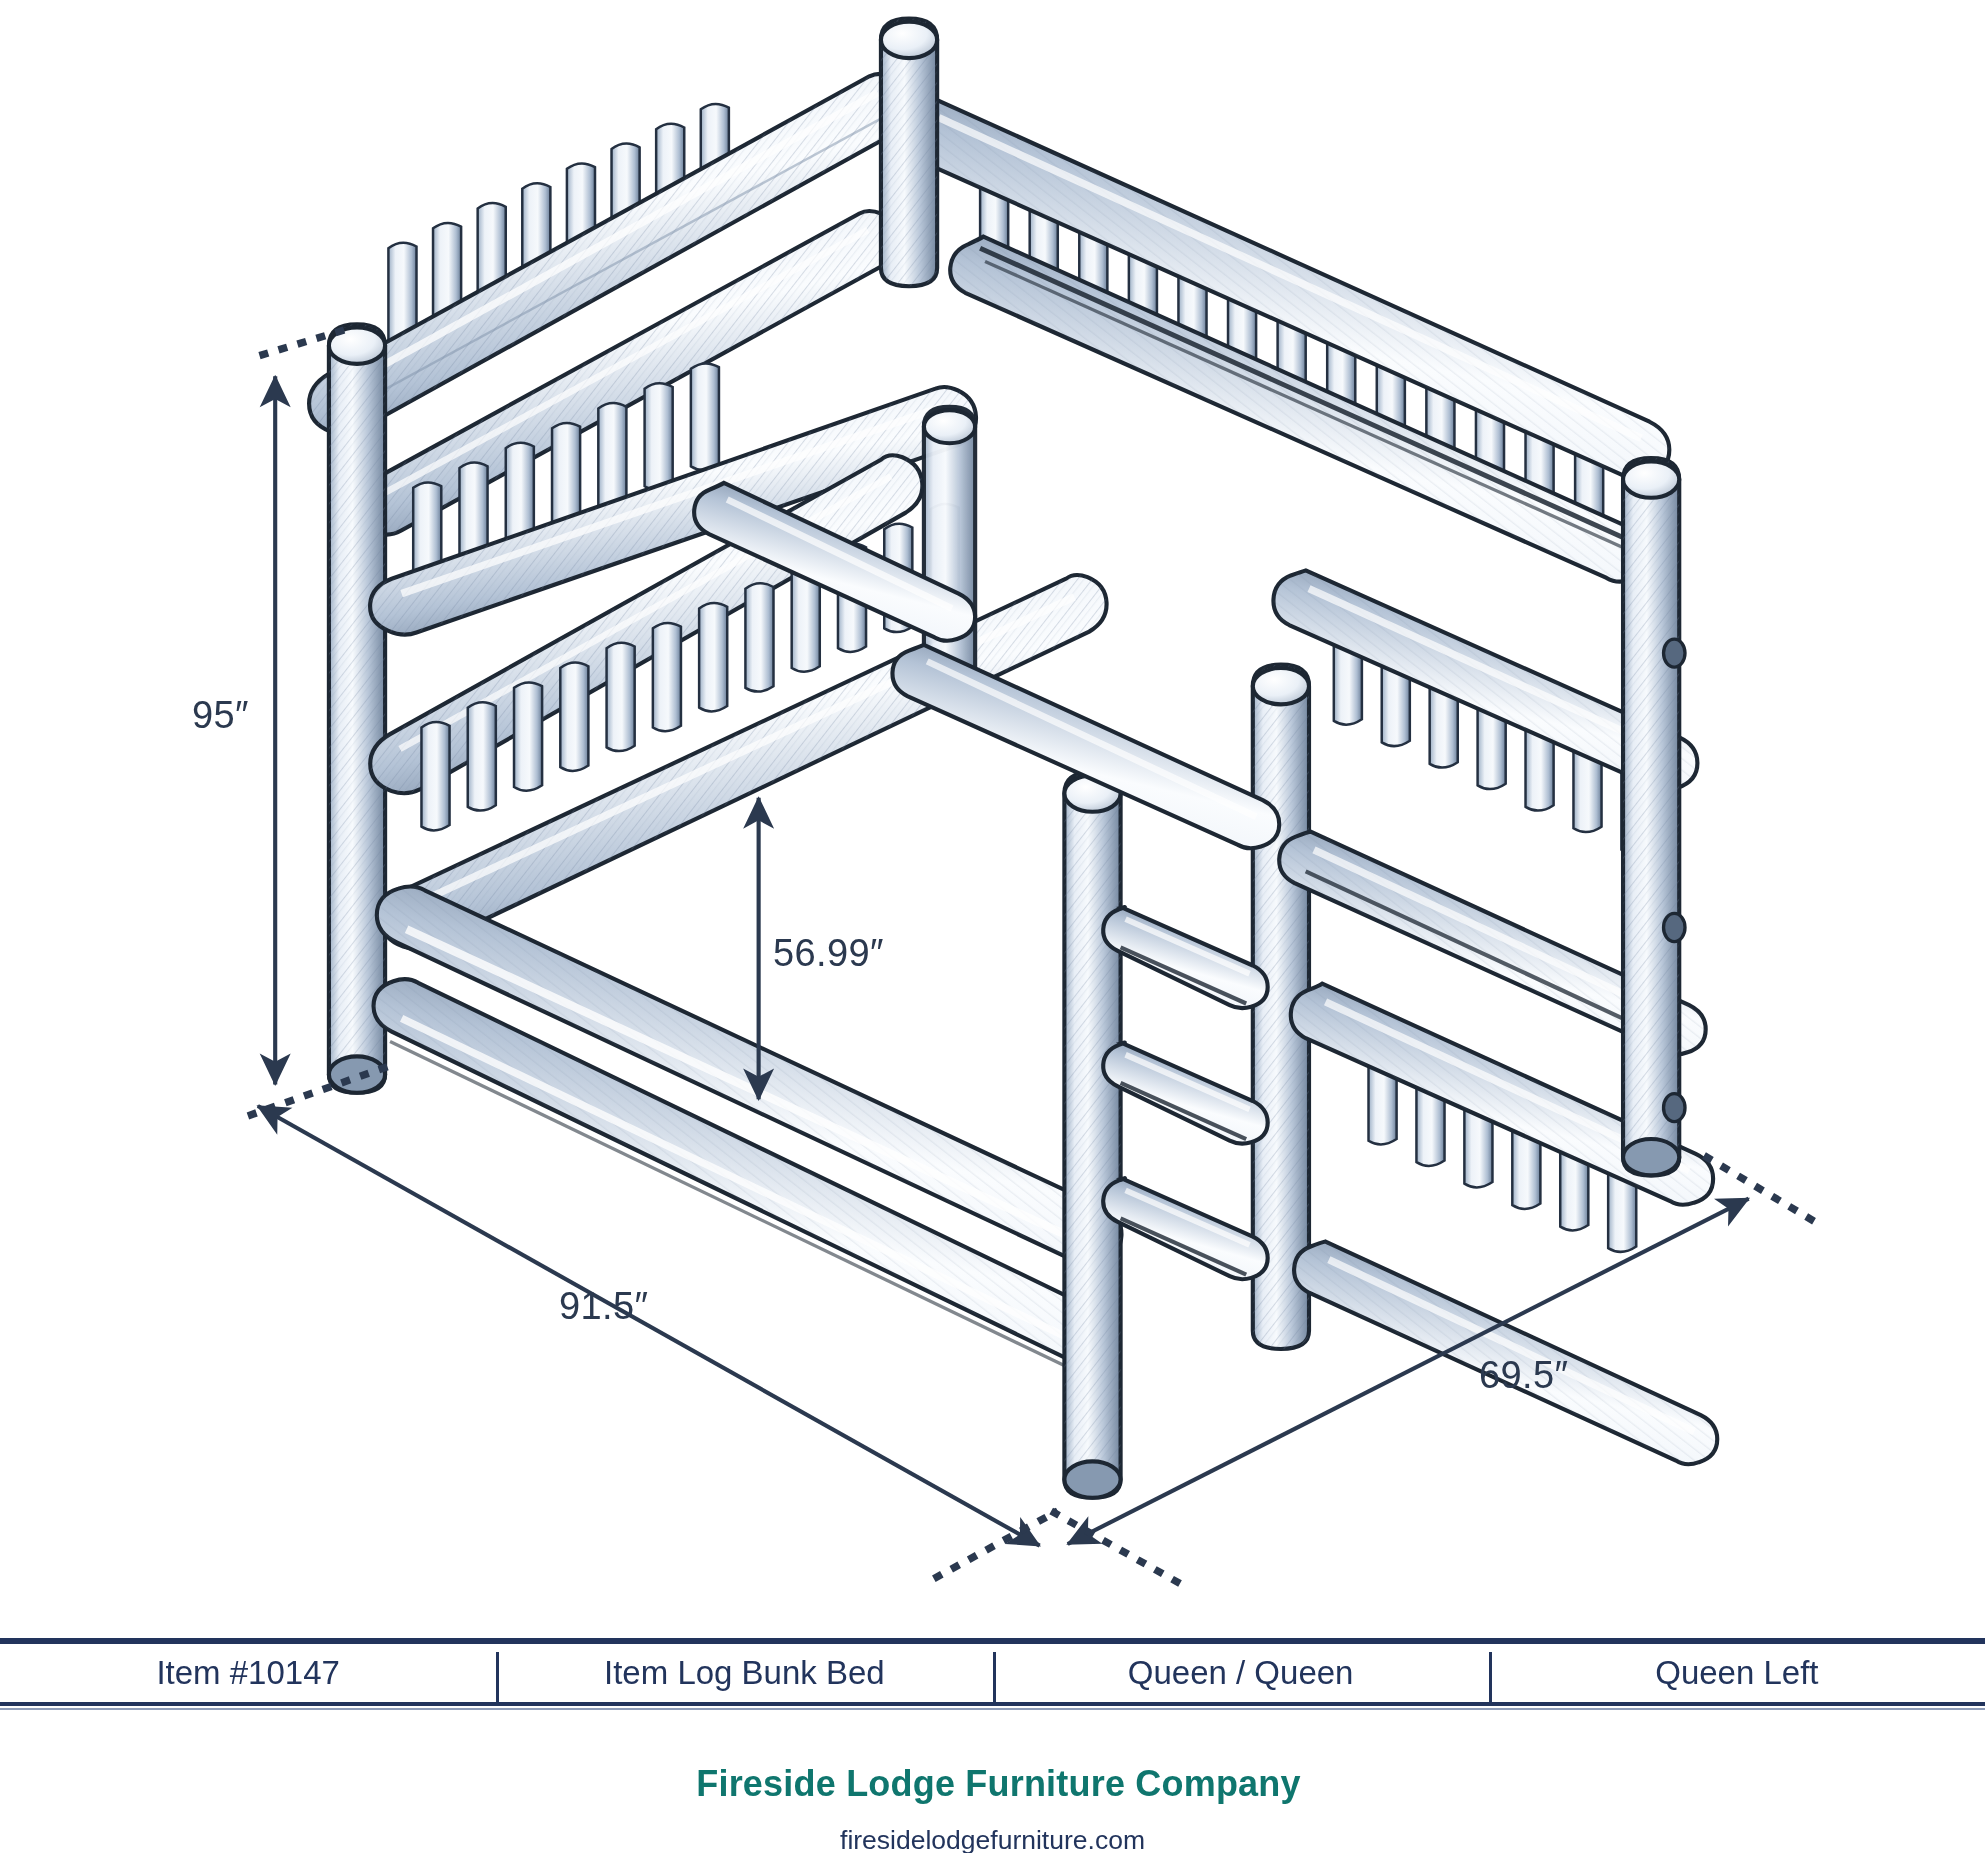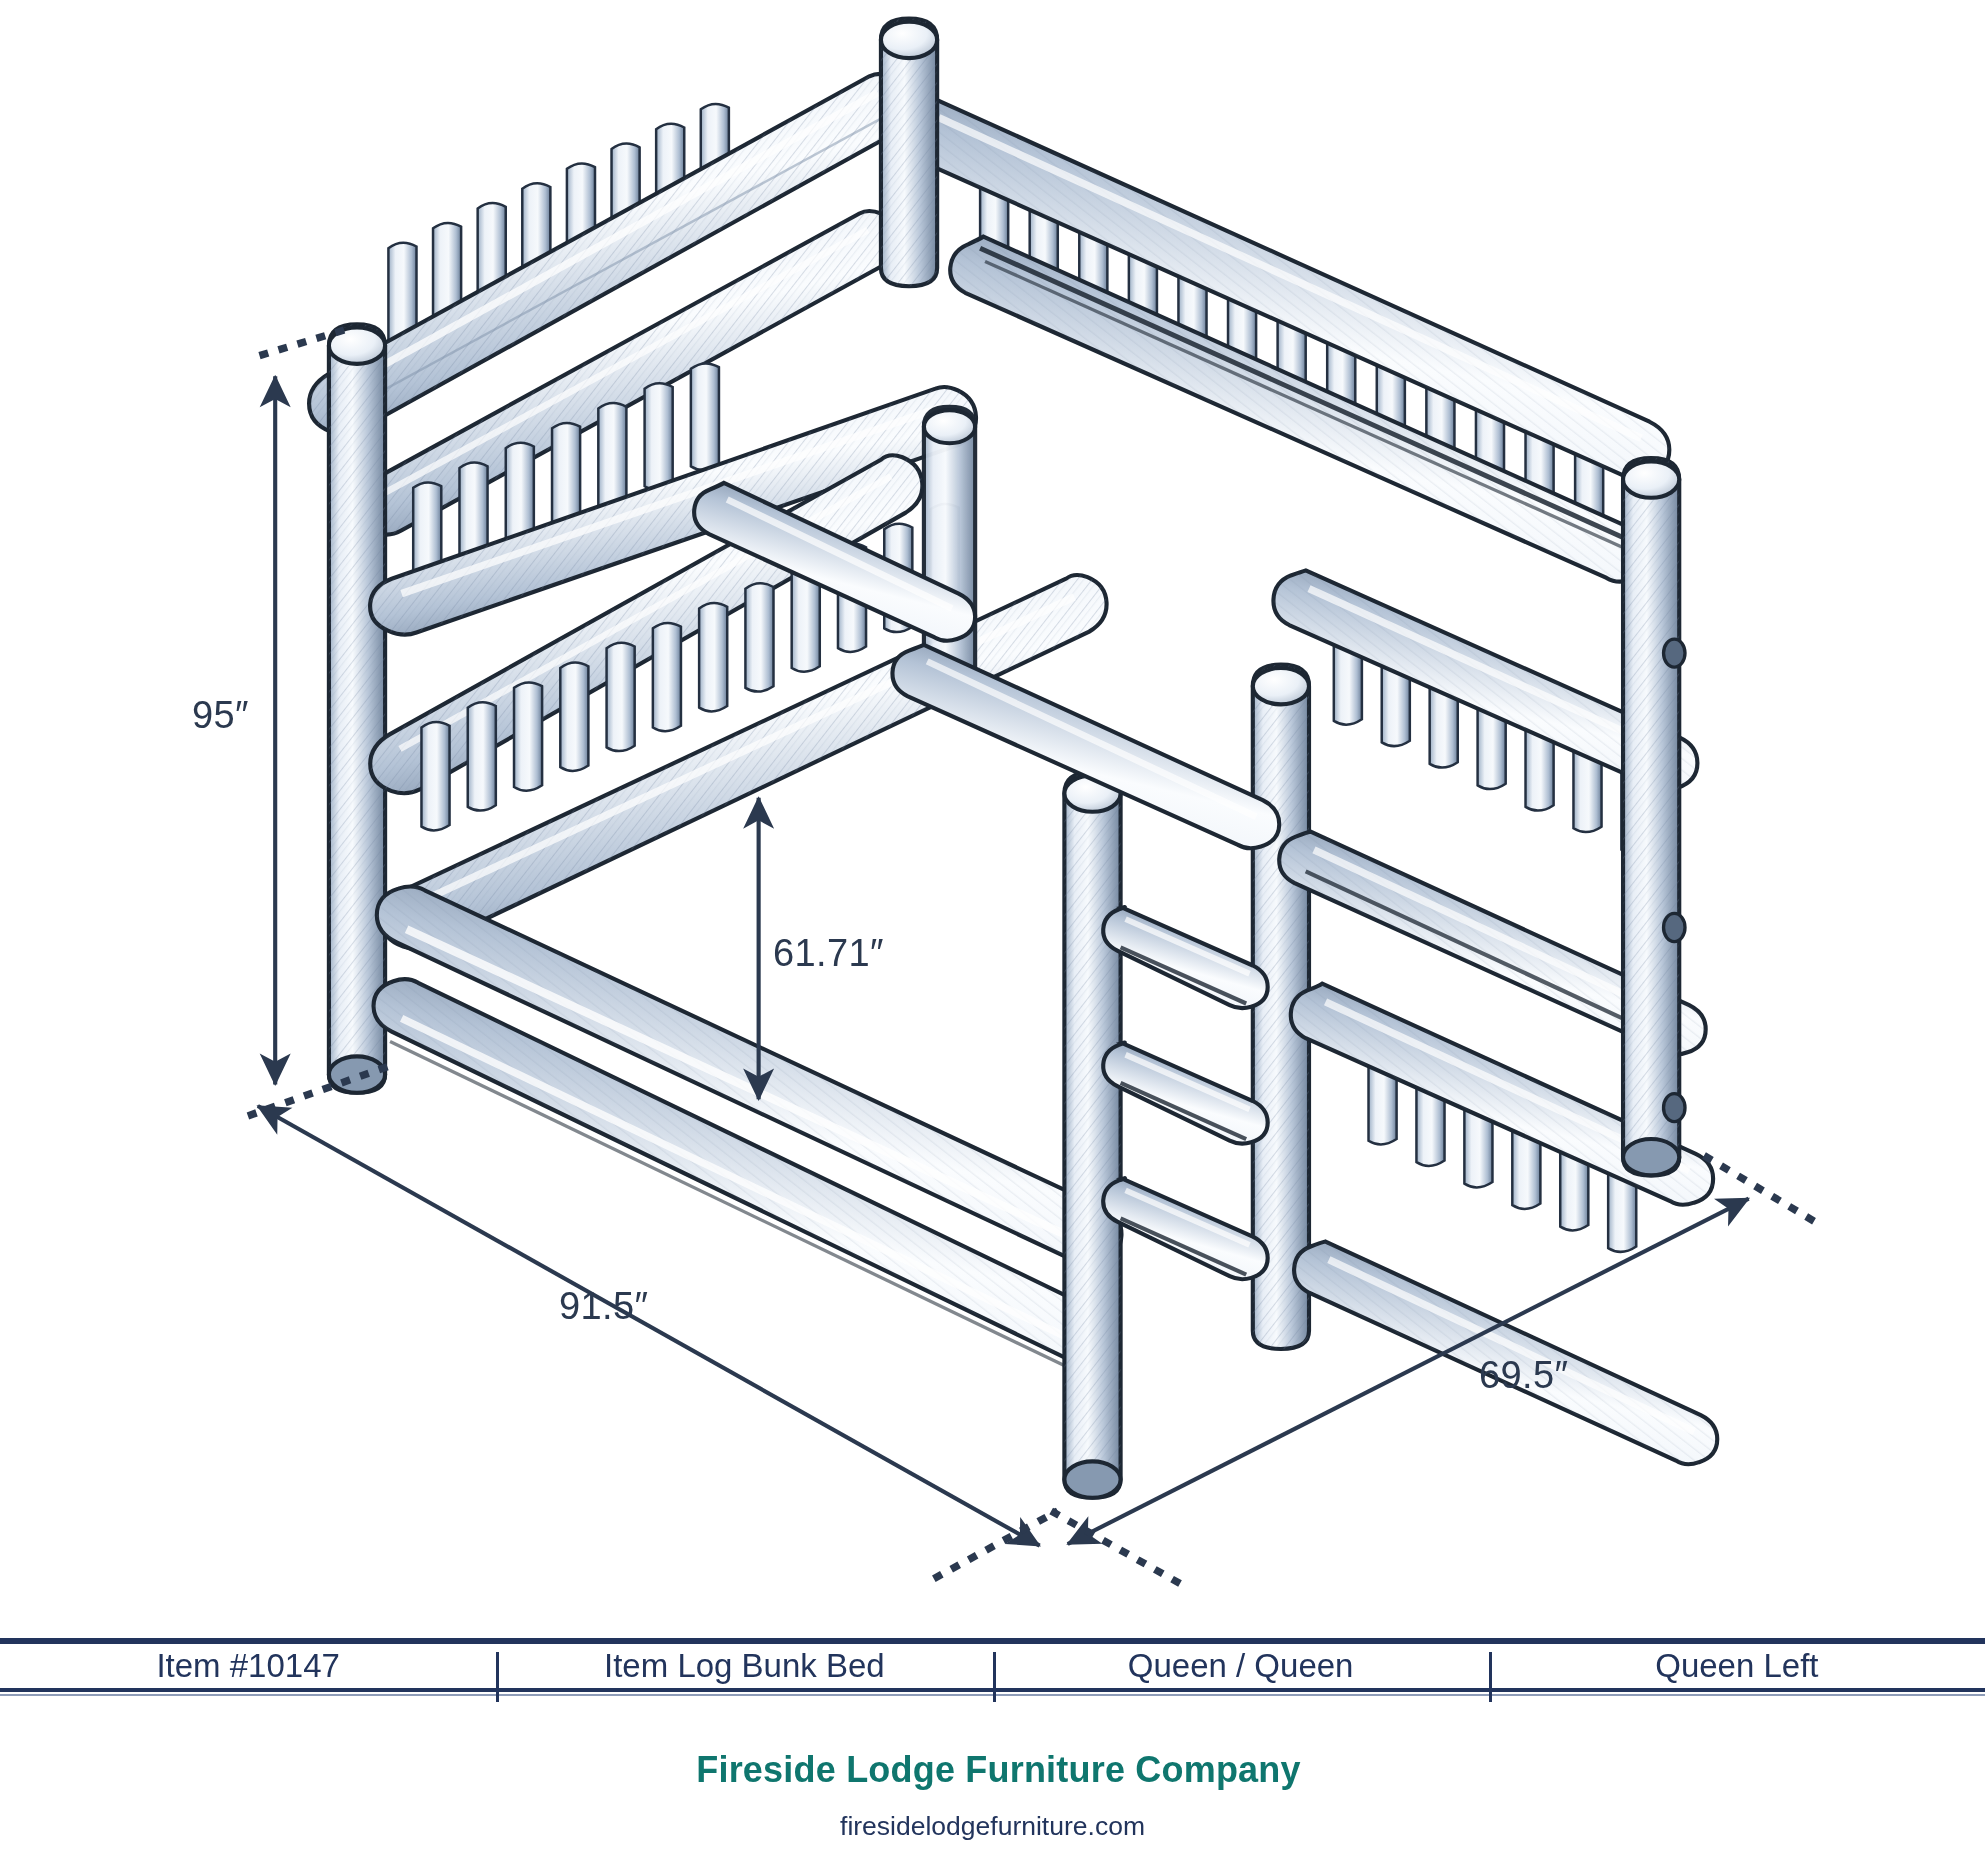--- a/index.html
+++ b/index.html
@@ -40,21 +40,21 @@
   }
   .rule{
     width:1985px;background:#22345c;
   }
   .rule-top{height:5.8px;}
   .rule-bottom{height:4.1px;}
   .rule-bottom-2{height:2.5px;background:#8e9cb8;margin-top:1.7px;}
 
   #spec-row{
     position:relative;
-    height:44px;
+    height:58px;
     display:flex;
     align-items:center;
   }
   .spec-cell{
     flex:1 1 0;
     text-align:center;
     font-size:33px;
     font-weight:400;
     color:#22345c;
     line-height:1;
@@ -446,21 +446,21 @@
         <path d="M1130 1910 L1280 1828" stroke="#2b394f" stroke-width="9" stroke-linecap="butt" stroke-dasharray="11 13" fill="none"></path>
         <path d="M1272 1828 L1428 1916" stroke="#2b394f" stroke-width="9" stroke-linecap="butt" stroke-dasharray="11 13" fill="none"></path>
 
         <path d="M2062 1398 L2196 1478" stroke="#2b394f" stroke-width="9" stroke-linecap="butt" stroke-dasharray="11 13" fill="none"></path>
       </g>
     </svg>
   </div>
 
   <div class="dim-label" id="dim-height-label">95″</div>
 
-  <div class="dim-label" id="dim-clearance-label">61.71″</div>
+  <div class="dim-label" id="dim-clearance-label">56.99″</div>
 
   <div class="dim-label" id="dim-length-label">91.5″</div>
 
   <div class="dim-label" id="dim-width-label">69.5″</div>
 
   <div id="footer">
 
     <div class="rule rule-top"></div>
 
     <div id="spec-row">

